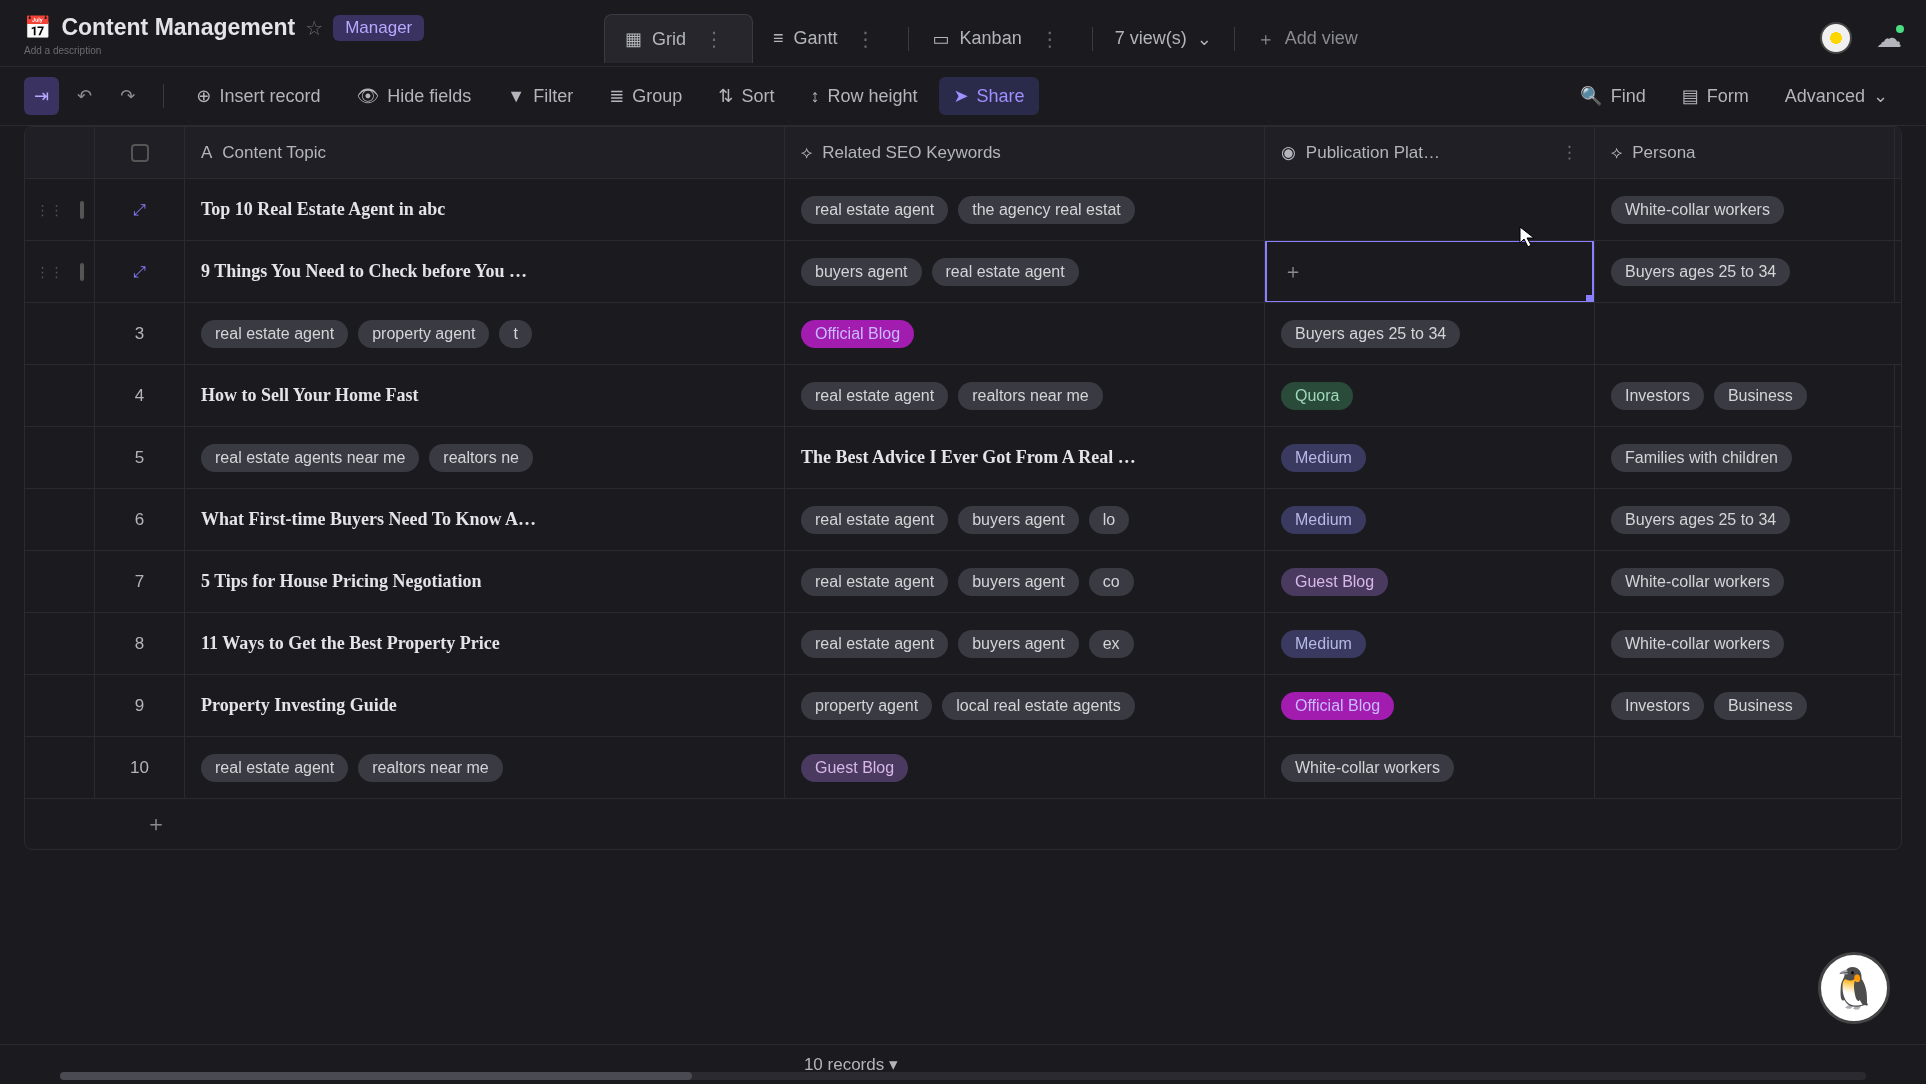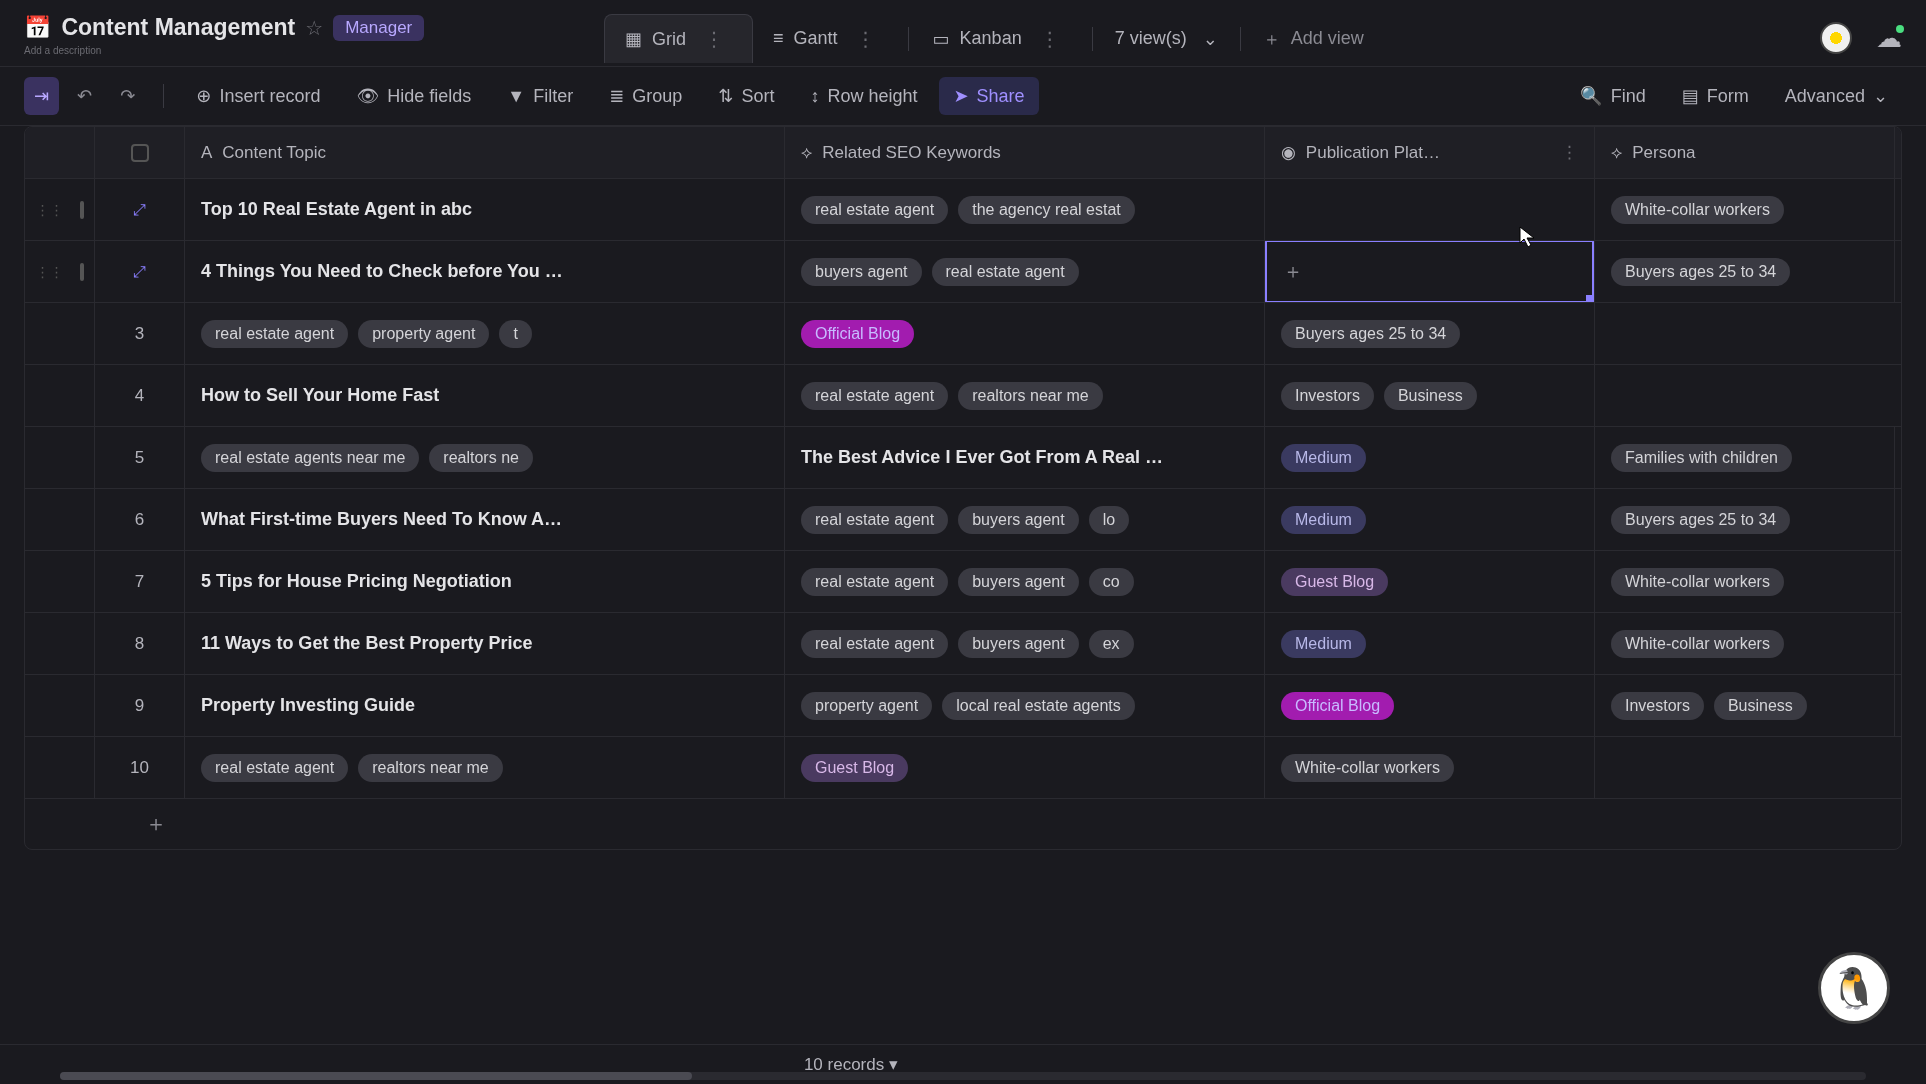--- a/index.html
+++ b/index.html
@@ -44,21 +44,21 @@
   position: absolute; top: 14px; left: 580px;
 }
 .tab {
   display: flex; align-items: center; gap: 10px;
   padding: 12px 20px; color: #b4b4bc; font-size: 18px;
   cursor: pointer; border-radius: 8px 8px 0 0;
 }
 .tab.active { background: #26262c; border: 1px solid #3a3a42; border-bottom: none; }
 .tab-more { color: #6b6b72; padding: 0 8px; cursor: pointer; font-size: 20px; }
 .tab-sep { width: 1px; height: 24px; background: #3a3a42; margin: 0 4px; }
-.views-count { color: #b4b4bc; font-size: 18px; padding: 12px 18px; cursor: pointer; display: flex; align-items: center; gap: 16px; }
+.views-count { color: #b4b4bc; font-size: 18px; padding: 12px 18px; cursor: pointer; display: flex; align-items: center; gap: 10px; }
 .add-view { color: #8a8a92; font-size: 18px; padding: 12px 18px; cursor: pointer; display: flex; align-items: center; gap: 10px; }
 
 .toolbar {
   display: flex; align-items: center; padding: 10px 24px;
   gap: 8px; border-bottom: 1px solid #2a2a30;
 }
 .toolbar-icon-btn { padding: 8px 10px; color: #8a8a92; cursor: pointer; font-size: 18px; border-radius: 6px; }
 .toolbar-icon-btn.accent { background: #3a3260; color: #b8a8ff; }
 .toolbar-sep { width: 1px; height: 24px; background: #3a3a42; margin: 0 10px; }
 .toolbar-btn {
@@ -80,21 +80,21 @@
 .grid-head { background: #1f1f25; border-bottom: 1px solid #2a2a30; height: 52px; }
 .grid-row { border-bottom: 1px solid #2a2a30; height: 62px; position: relative; }
 
 .cell { padding: 0 16px; display: flex; align-items: center; gap: 10px; overflow: hidden; white-space: nowrap; height: 100%; border-right: 1px solid #2a2a30; }
 .cell.head { color: #b4b4bc; font-size: 17px; font-weight: 500; }
 .cell.num { justify-content: center; color: #8a8a92; font-size: 17px; }
 .cell.rownum { justify-content: center; color: #b4b4bc; font-size: 17px; }
 .cell.rownum .drag { color: #555; font-size: 14px; margin-right: 6px; }
 .expand-icon { color: #8a7fff; font-size: 16px; }
 .checkbox { width: 18px; height: 18px; border: 2px solid #555; border-radius: 4px; }
-.topic { font-weight: 600; color: #e4e4e7; font-size: 18px; text-overflow: ellipsis; overflow: hidden; }
+.topic { font-weight: 600; color: #e4e4e7; font-size: 18px; text-overflow: ellipsis; overflow: hidden; font-family: Liberation Serif, serif; }
 
 .tag {
   background: #3a3a42; color: #d4d4d8; padding: 5px 14px;
   border-radius: 14px; font-size: 16px; white-space: nowrap;
 }
 .tag.official-blog { background: #a21caf; color: #c8baff; }
 .tag.quora { background: #2a4a3a; color: #9fd8b8; }
 .tag.medium { background: #3a3a60; color: #b8b8e8; }
 .tag.guest-blog { background: #4a3a60; color: #d8b8e8; }
 
@@ -287,21 +287,21 @@
         </div>
         <div class="grid-row">
           <div class="cell rownum">
             <span class="drag">⋮⋮</span>
             <span class="checkbox"></span>
           </div>
           <div class="cell rownum">
             <span class="expand-icon">⤢</span>
           </div>
           <div class="cell">
-            <span class="topic">4 Things You Need to Check before You …</span>
+            <span class="topic">9 Things You Need to Check before You …</span>
           </div>
           <div class="cell">
             <span class="tag">buyers agent</span>
             <span class="tag">real estate agent</span>
           </div>
           <div class="cell" style="position: relative;">
             <div class="editing-cell" style="inset: -1px 0px;">
               <span class="plus-small">＋</span>
               <span class="resize-handle"></span>
             </div>
@@ -328,20 +328,23 @@
         <div class="grid-row">
           <div class="cell rownum"></div>
           <div class="cell rownum">4</div>
           <div class="cell">
             <span class="topic">How to Sell Your Home Fast</span>
           </div>
           <div class="cell">
             <span class="tag">real estate agent</span>
             <span class="tag">realtors near me</span>
           </div>
+          <div class="cell" style="position: relative;">
+            <span class="tag quora">Quora</span>
+          </div>
           <div class="cell">
             <span class="tag">Investors</span>
             <span class="tag">Business</span>
           </div>
         </div>
         <div class="grid-row">
           <div class="cell rownum"></div>
           <div class="cell rownum">5</div>
           <div class="cell">
             <span class="tag">real estate agents near me</span>

